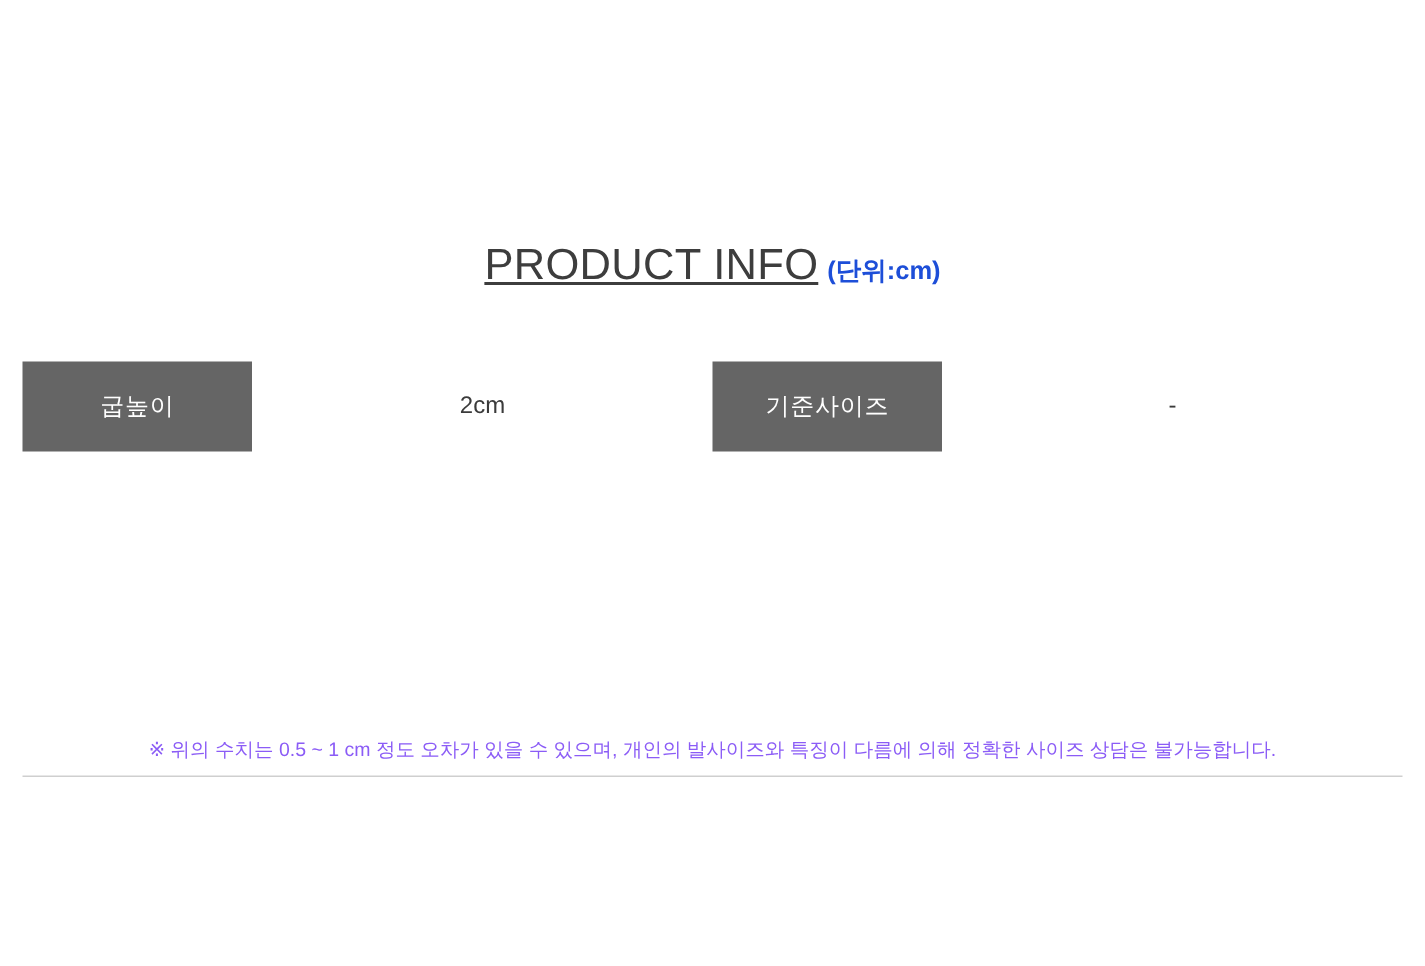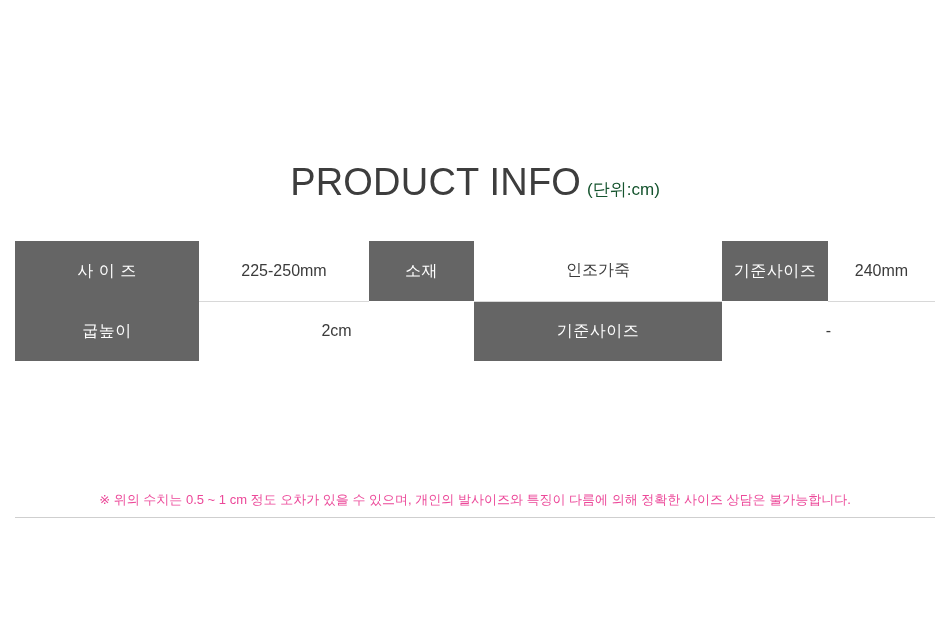--- a/index.html
+++ b/index.html
@@ -27,30 +27,31 @@
   
   .title-block {
     position: absolute;
     left: 0;
     top: 161px;
     width: 950px;
     text-align: center;
     white-space: nowrap;
   }
   .title-main {
-    font-size: 38px;
+    font-size: 29px;
     font-weight: 400;
     letter-spacing: 0.2px;
     color: #3d3d3d;
     vertical-align: baseline;
+    text-decoration: underline;
   }
   .title-unit {
     font-size: 17px;
-    font-weight: 400;
-    color: #14532d;
+    font-weight: 700;
+    color: #1d4ed8;
     vertical-align: baseline;
     margin-left: 6px;
   }
 
   
   .spec-table {
     position: absolute;
     left: 15px;
     top: 241px;
     width: 920px;
@@ -92,46 +93,38 @@
   
   .note {
     position: absolute;
     left: 15px;
     top: 482px;
     width: 920px;
     height: 36px;
     line-height: 36px;
     text-align: center;
     font-size: 13px;
-    color: #ec4899;
+    color: #8b5cf6;
     border-bottom: 1px solid #cfcfcf;
     box-sizing: border-box;
     white-space: nowrap;
     overflow: hidden;
   }
 </style>
 </head>
 <body>
 
 <div class="page">
 
   <div class="title-block">
     <span class="title-main">PRODUCT INFO</span><span class="title-unit">(단위:cm)</span>
   </div>
 
   <table class="spec-table">
     <tbody>
-      <tr class="row-head">
-        <td class="cell-label" style="width:184px">사 이 즈</td>
-        <td class="cell-value" style="width:170px">225-250mm</td>
-        <td class="cell-label" style="width:105px">소재</td>
-        <td class="cell-value" style="width:248px">인조가죽</td>
-        <td class="cell-label" style="width:106px">기준사이즈</td>
-        <td class="cell-value" style="width:107px">240mm</td>
-      </tr>
 
       <tr>
         <td class="cell-label">굽높이</td>
         <td class="cell-value" colspan="2">2cm</td>
         <td class="cell-label">기준사이즈</td>
         <td class="cell-value dash" colspan="2">-</td>
       </tr>
 
 
     </tbody>

